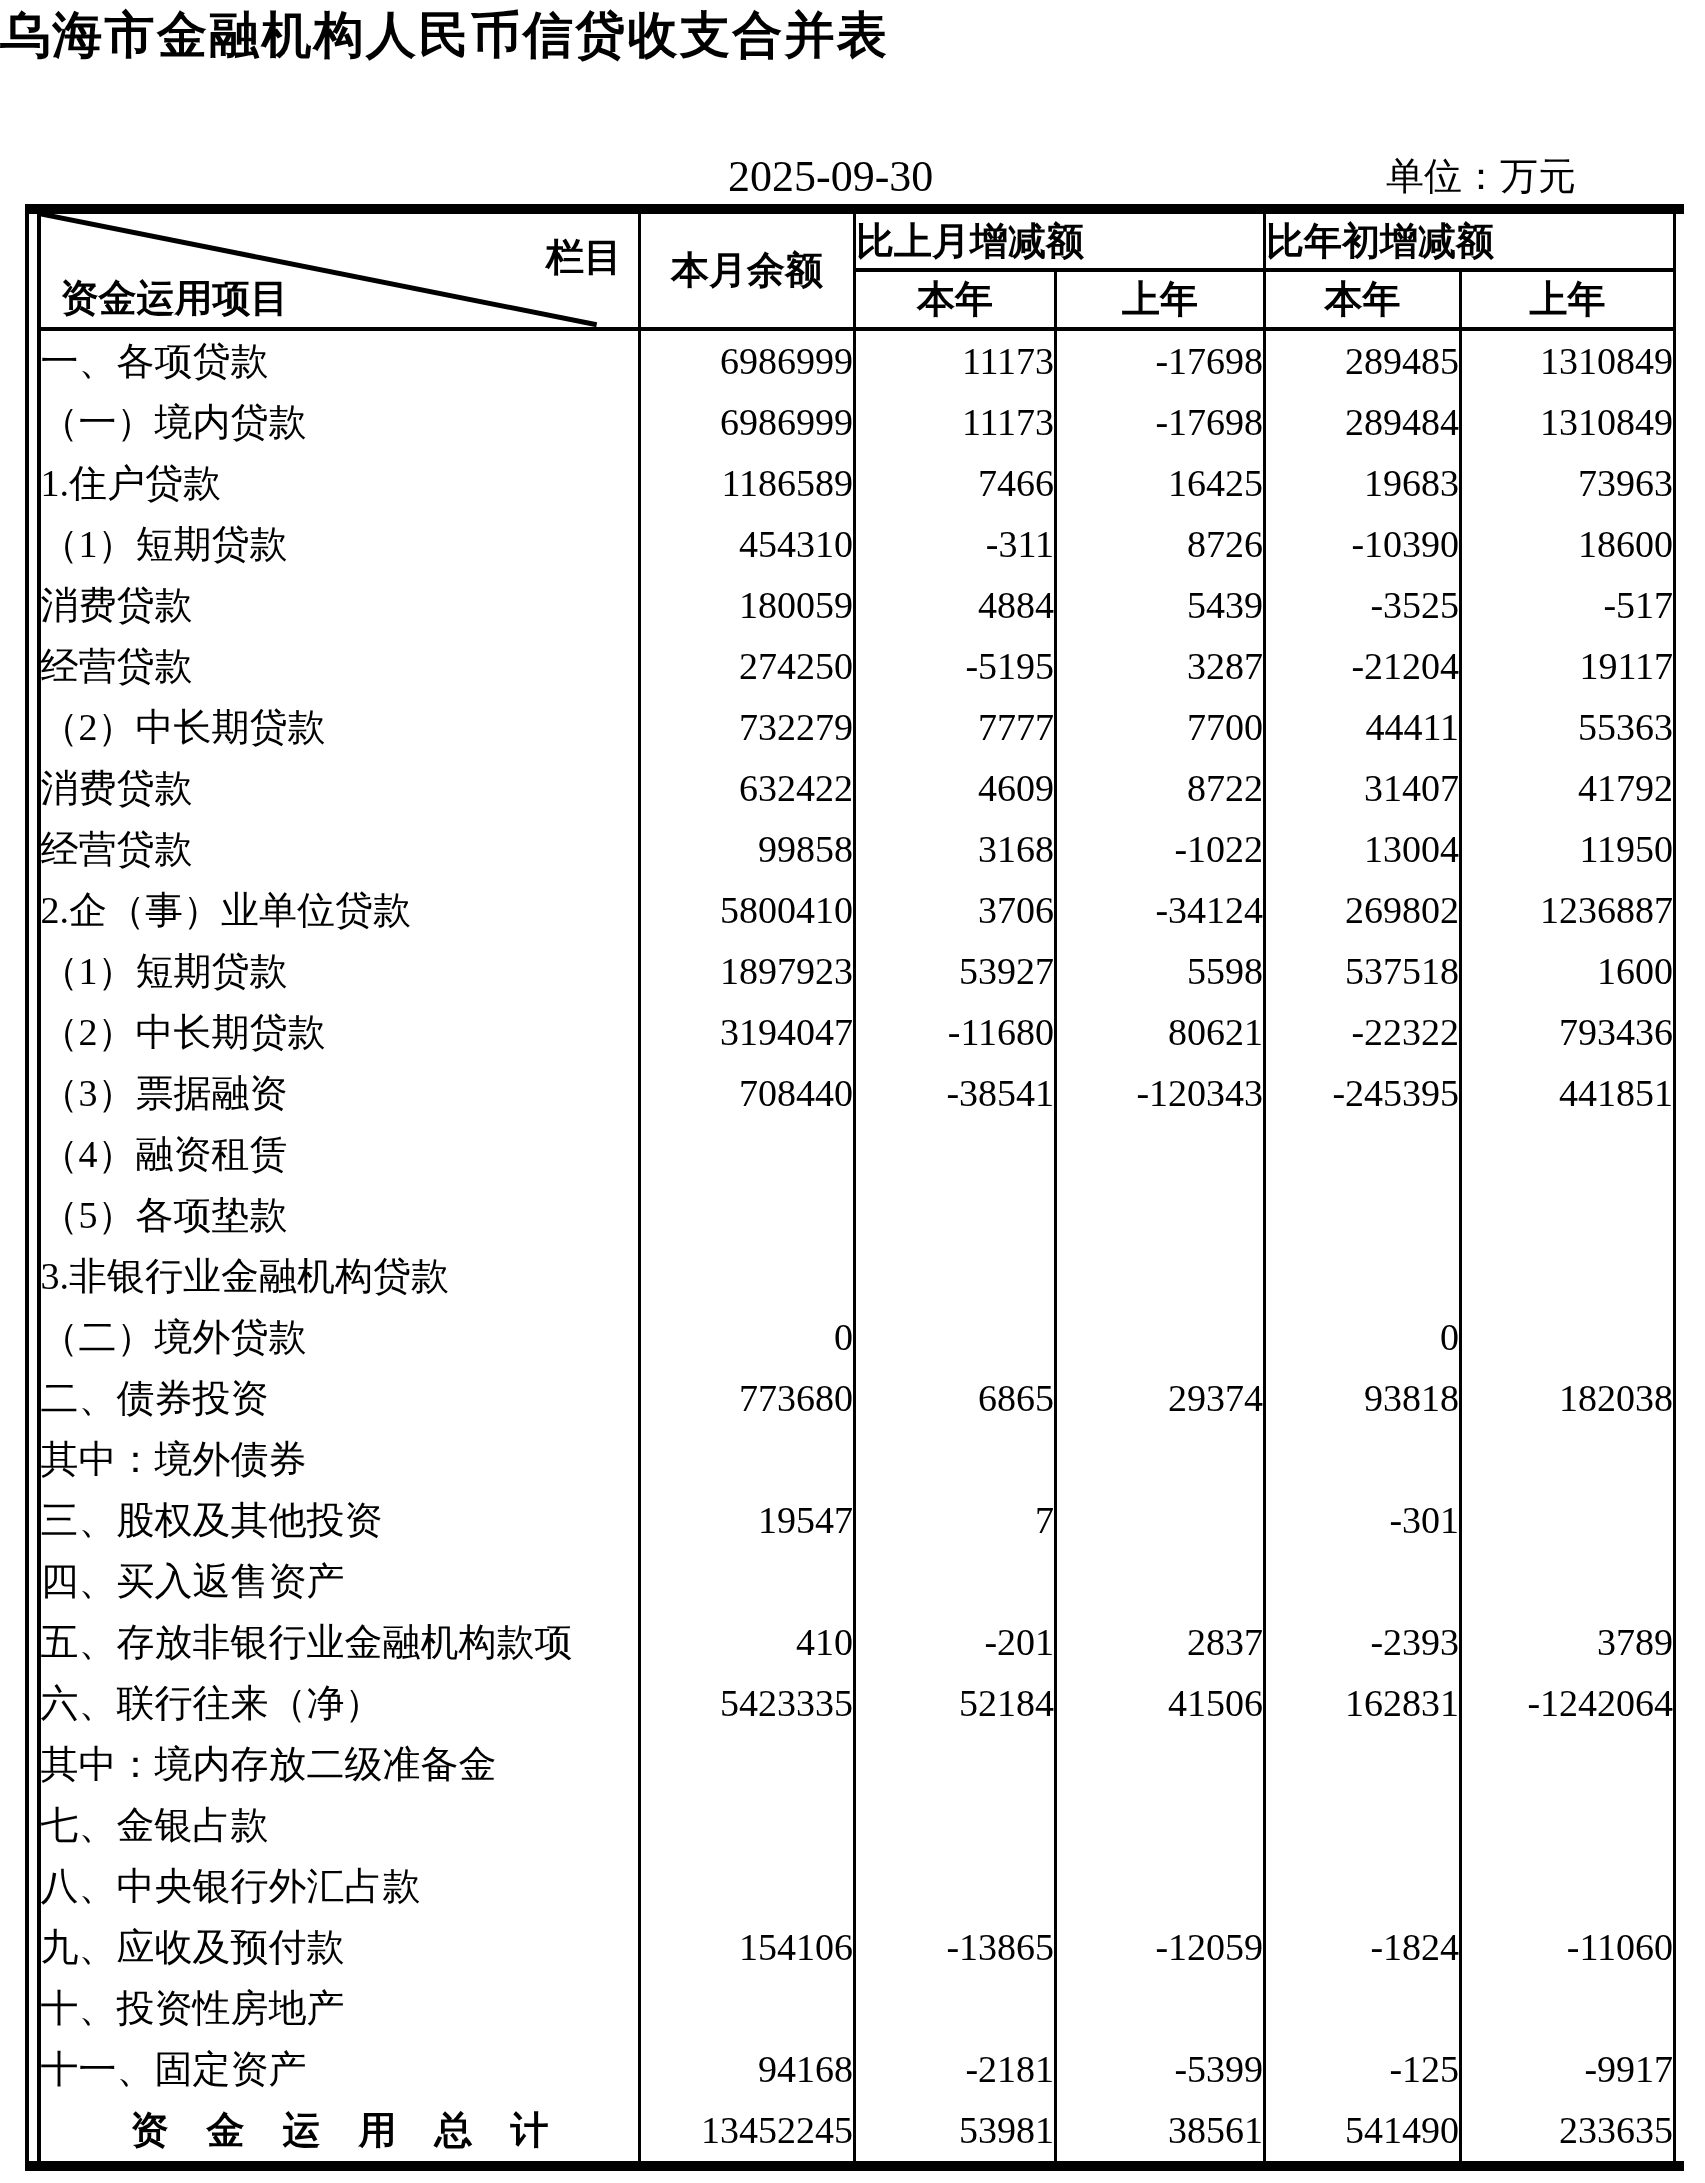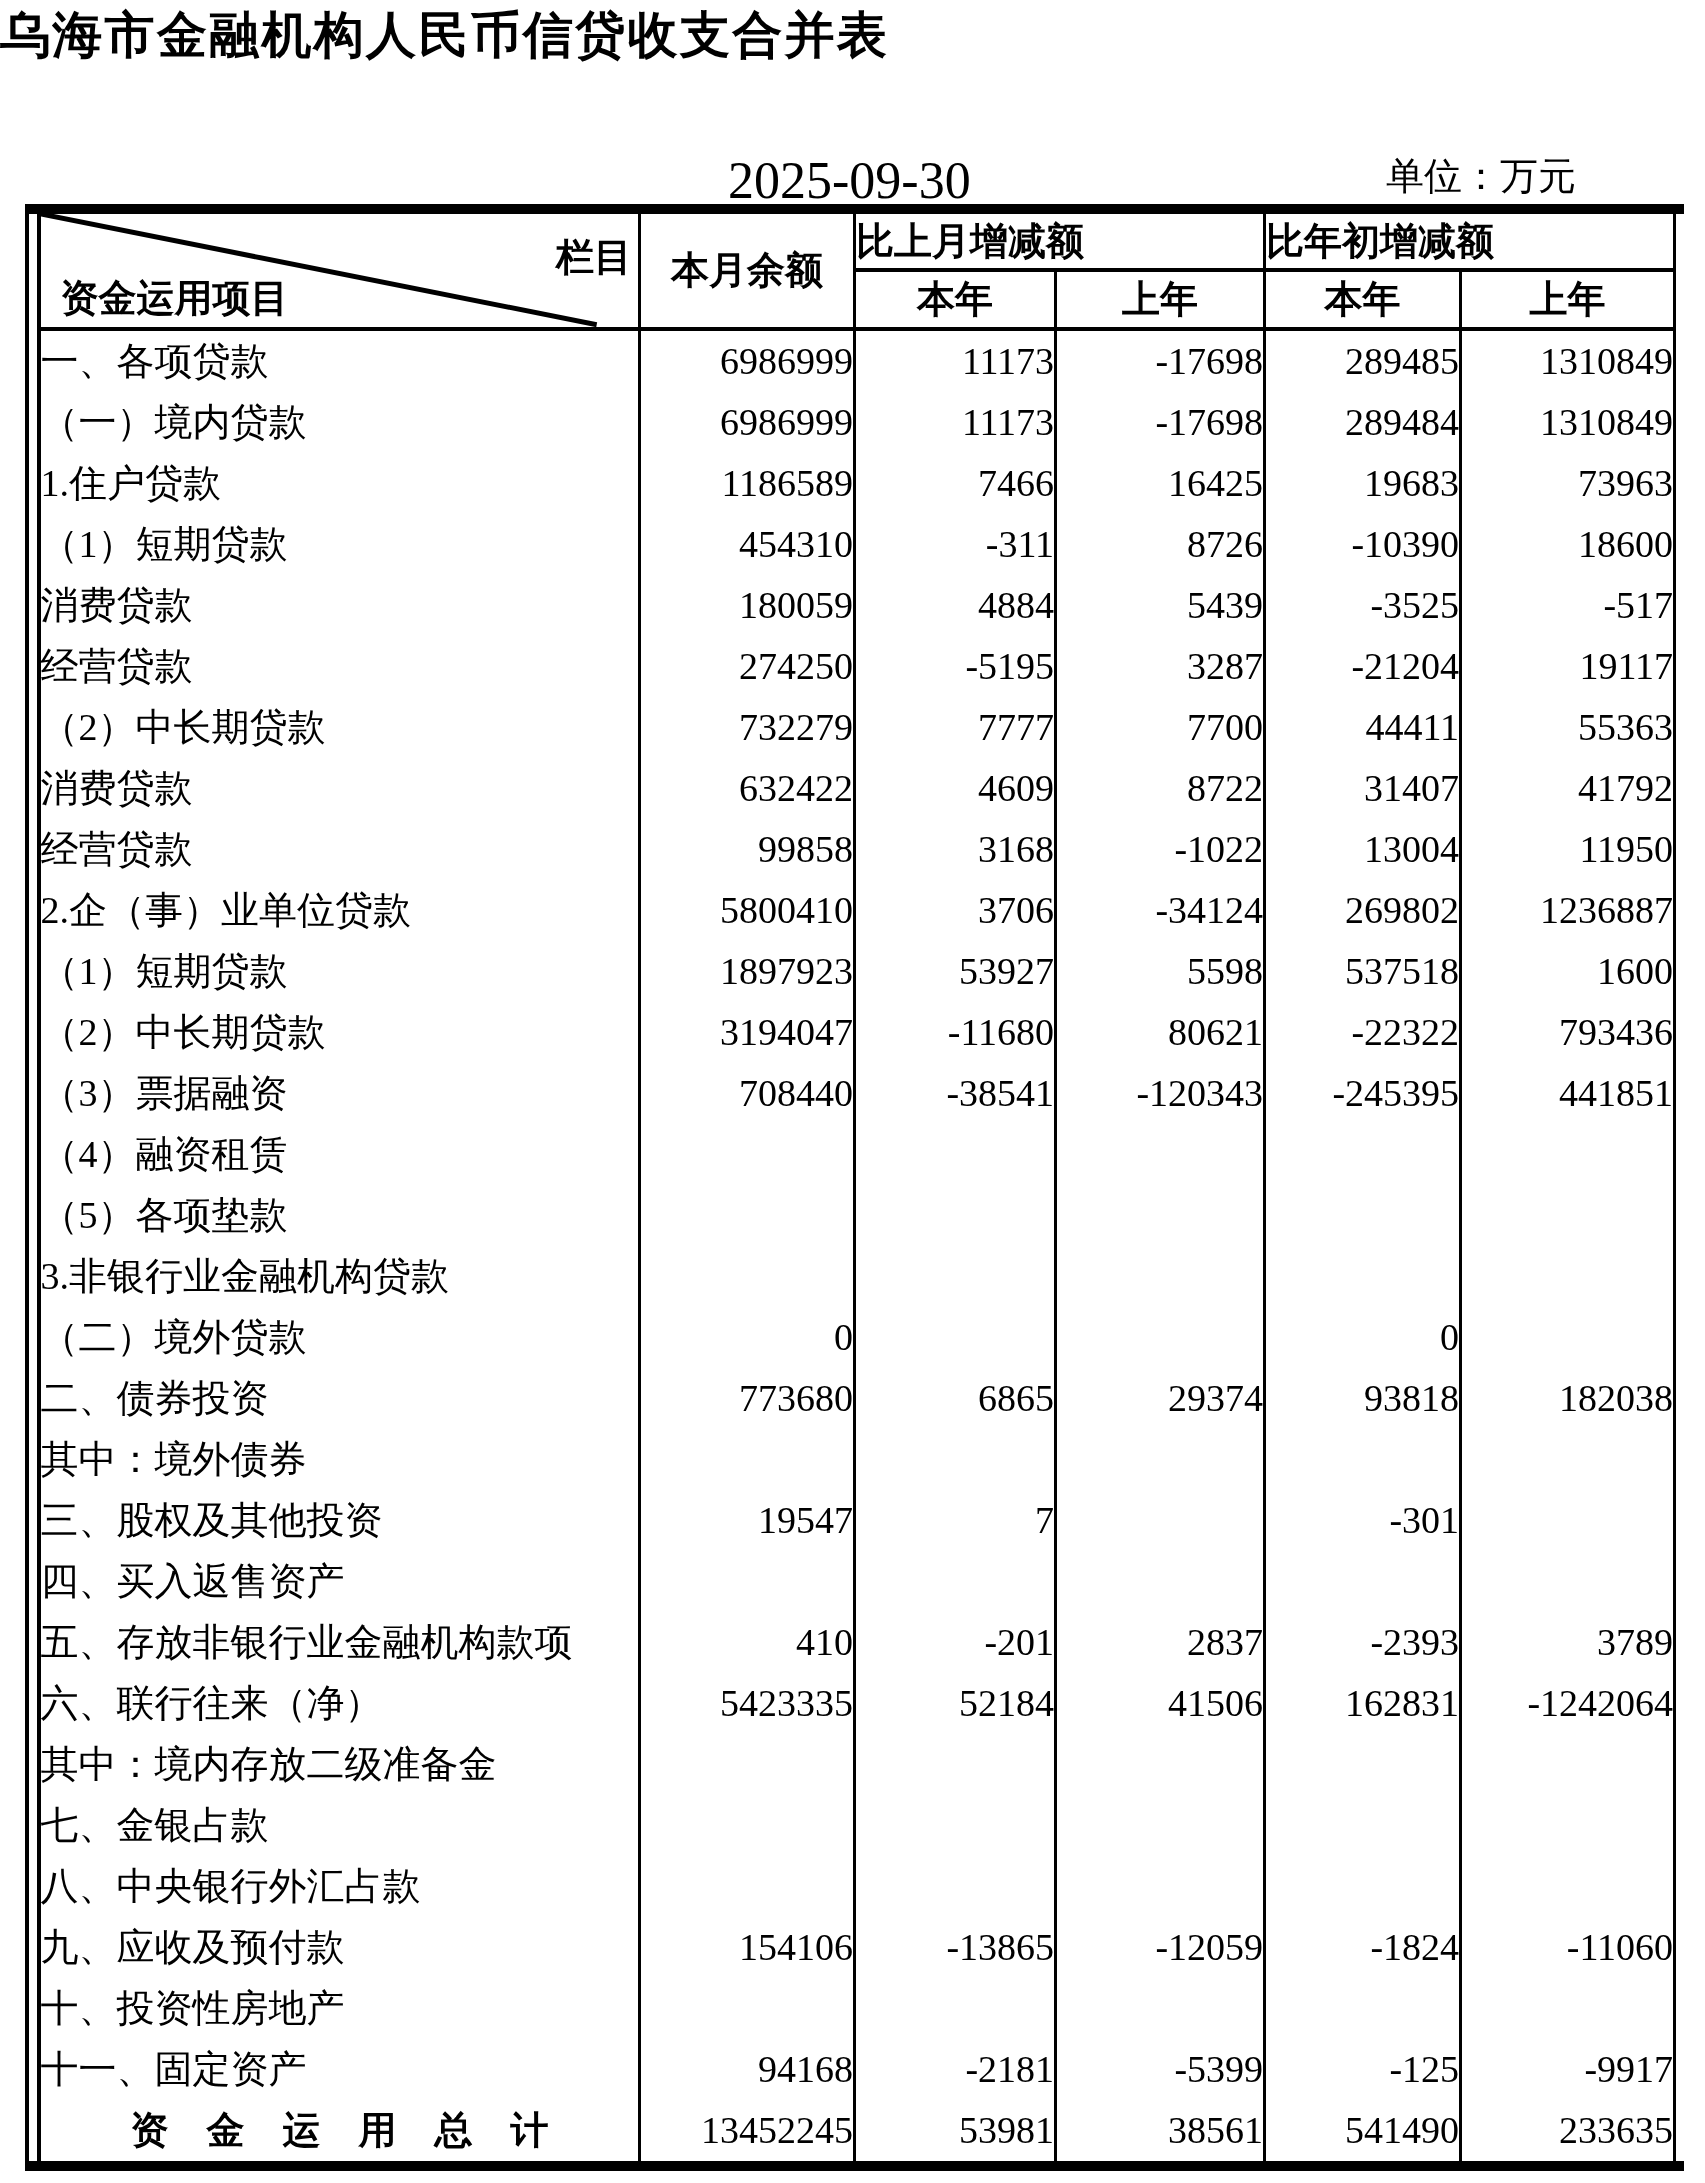--- a/index.html
+++ b/index.html
@@ -19,21 +19,21 @@
     width: 100%;
     font-size: 50px;
     font-weight: bold;
     letter-spacing: 2.3px;
     white-space: nowrap;
   }
   .report-date {
     position: absolute;
     top: 151px;
     left: 728px;
-    font-size: 52px;
+    font-size: 44px;
     white-space: nowrap;
   }
   .unit-label {
     position: absolute;
     top: 151px;
     right: 130px;
     font-size: 38px;
     white-space: nowrap;
     text-align: right;
   }
@@ -76,21 +76,21 @@
   td.grp {
     border-bottom: 4.6px solid #000;
     font-weight: bold;
   }
   tr.hr2 td {
     border-bottom: 4.6px solid #000;
     text-align: center;
     font-weight: bold;
   }
   .diag-svg { position: absolute; left: 0; top: 0; width: 100%; height: 100%; display: block; }
-  .c-top { position: absolute; top: 18px; right: 6px; font-weight: bold; white-space: nowrap; }
+  .c-top { position: absolute; top: 18px; right: 16px; font-weight: bold; white-space: nowrap; }
   .c-bot { position: absolute; bottom: 3px; left: 20px; font-weight: bold; white-space: nowrap; }
 
   
   tbody td { height: 61px; line-height: 61px; }
   td.lab { text-align: left; white-space: nowrap; }
   td.num { text-align: right; padding-right: 18px; white-space: nowrap; }
   .ind0 { padding-left: 21px; }
   .ind1 { padding-left: 76px; }
   .ind2 { padding-left: 97px; }
   .ind3 { padding-left: 160px; }

